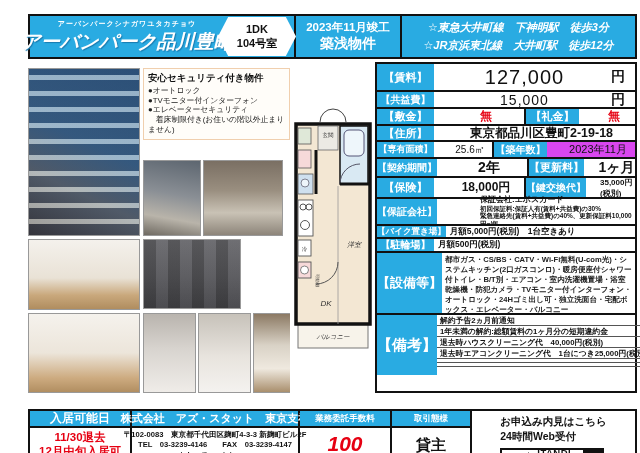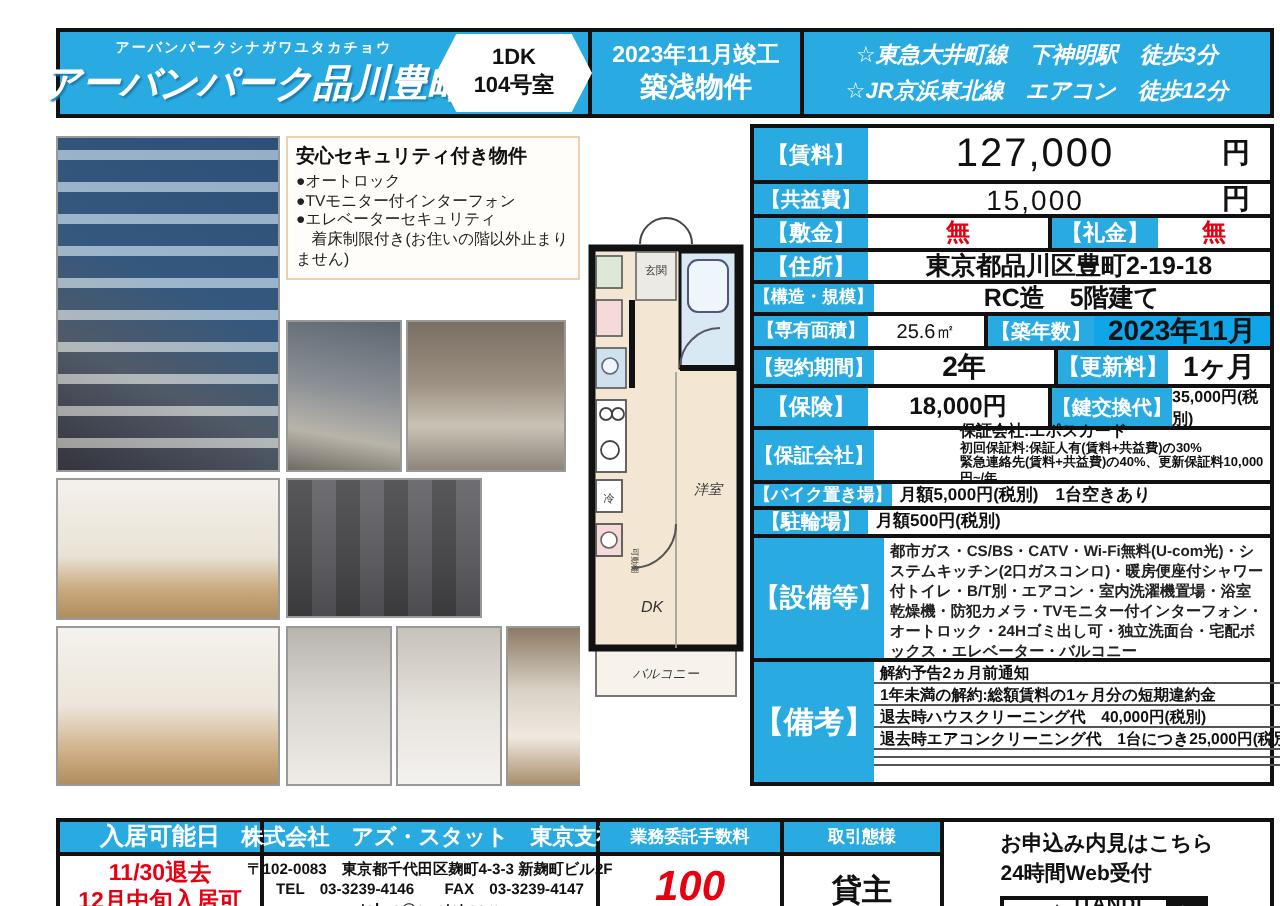--- a/index.html
+++ b/index.html
@@ -62,32 +62,32 @@
 
   
   .info { position:absolute; left:375px; top:62px; width:262px; height:331px;
           border:2px solid #111; display:flex; flex-direction:column; background:#fff; }
   .irow { display:flex; border-bottom:2px solid #111; align-items:stretch; }
   .irow:last-child { border-bottom:none; }
   .lc { background:#29abe2; color:#fff; font-weight:bold; display:flex; align-items:center;
         justify-content:center; flex:0 0 57px; white-space:nowrap; }
   .lc2 { background:#29abe2; color:#fff; font-weight:bold; display:flex; align-items:center;
          justify-content:center; flex:0 0 55px; border-left:2px solid #111; white-space:nowrap; }
-  .vc { background:#fff; display:flex; align-items:center; justify-content:center; flex:1; }
+  .vc { background:#fff; display:flex; align-items:center; justify-content:center; flex:1;padding-left:14px; }
   .fs11 { font-size:11px; } .fs10 { font-size:10px; } .fs9 { font-size:9px; } .fs8 { font-size:8.5px; }
   .red { color:#e60012; font-weight:bold; }
   .r-rent { height:28px; } .r-rent .num { font-size:20px; letter-spacing:1px; }
   .r-rent .unit,.r-fee .unit { flex:0 0 34px; font-size:14px; font-weight:bold; display:flex; align-items:center; justify-content:center; }
   .r-fee { height:17px; } .r-fee .num { font-size:14px; letter-spacing:1px; }
   .r-dep { height:17px; } .r-dep .vc { font-size:12px; }
   .r-addr { height:16px; } .r-addr .vc { font-size:12.5px; font-weight:bold; }
   .r-str { height:16px; } .r-str .vc { font-size:12.5px; font-weight:bold; }
   .r-area { height:17px; }
   .r-area .v1 { flex:0 0 58px; font-size:10px; font-weight:normal; }
-  .r-area .v2 { font-size:14px; font-weight:bold; background:#0ea5e9; }
+  .r-area .v2 { font-size:11px; font-weight:normal; background:#d946ef; }
   .r-con { height:19px; } .r-con .vc { font-size:14px; font-weight:bold; }
   .r-ins { height:21px; } .r-ins .v1 { font-size:12px; font-weight:bold; }
   .r-ins .v2 { font-size:8px; font-weight:bold; }
   .r-gua { height:27px; }
   .r-gua .vc { flex-direction:column; align-items:flex-start; justify-content:center; padding:1px 3px;margin-left:40px; }
   .r-gua .g1 { font-size:8px; font-weight:bold; line-height:1.2; }
   .r-gua .g2 { font-size:6.5px; font-weight:bold; line-height:1.2; }
   .r-bike { height:13px; } .r-bike .vc,.r-bcy .vc { justify-content:flex-start; padding-left:4px; font-size:8.5px; font-weight:bold; }
   .r-bcy { height:14px; }
   .r-eq { height:62px; } .r-eq .lc { font-size:13px; }
@@ -138,21 +138,21 @@
     <div class="hdr-badge">
       <div>1DK</div>
       <div>104号室</div>
     </div>
     <div class="hdr-comp">
       <div class="l1">2023年11月竣工</div>
       <div class="l2">築浅物件</div>
     </div>
     <div class="hdr-sta">
       <div>☆東急大井町線　下神明駅　徒歩3分</div>
-      <div>☆JR京浜東北線　エアコン　徒歩12分</div>
+      <div>☆JR京浜東北線　大井町駅　徒歩12分</div>
     </div>
   </div>
 
   <div class="photos">
     <div class="ph ph-building"></div>
     <div class="secbox">
       <div class="t">安心セキュリティ付き物件</div>
       <div class="i">●オートロック</div>
       <div class="i">●TVモニター付インターフォン</div>
       <div class="i">●エレベーターセキュリティ</div>
@@ -227,24 +227,20 @@
     </div>
     <div class="irow r-dep">
       <div class="lc fs11">【敷金】</div>
       <div class="vc red" style="flex:0 0 90px">無</div>
       <div class="lc2 fs11">【礼金】</div>
       <div class="vc red">無</div>
     </div>
     <div class="irow r-addr">
       <div class="lc fs11">【住所】</div>
       <div class="vc">東京都品川区豊町2-19-18</div>
-    </div>
-    <div class="irow r-str">
-      <div class="lc fs8">【構造・規模】</div>
-      <div class="vc">RC造　5階建て</div>
     </div>
     <div class="irow r-area">
       <div class="lc fs9">【専有面積】</div>
       <div class="vc v1">25.6㎡</div>
       <div class="lc2 fs10">【築年数】</div>
       <div class="vc v2">2023年11月</div>
     </div>
     <div class="irow r-con">
       <div class="lc fs10">【契約期間】</div>
       <div class="vc" style="flex:0 0 90px">2年</div>

